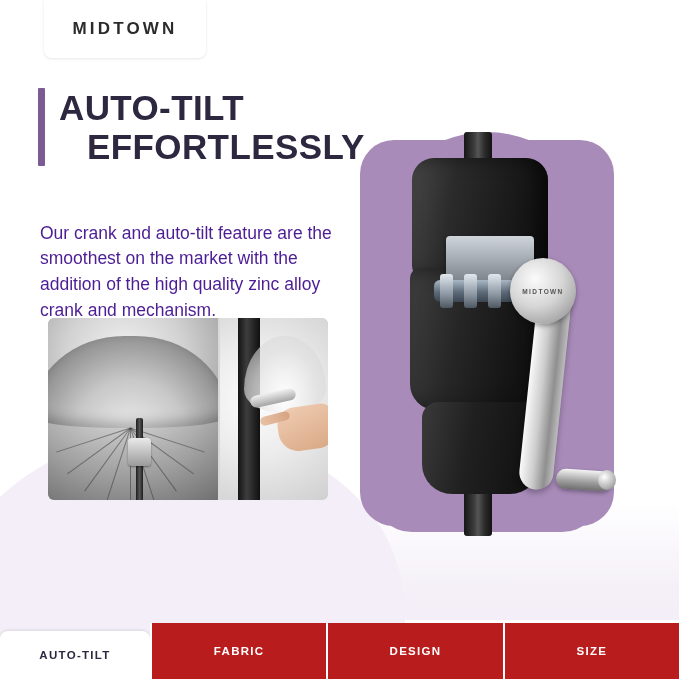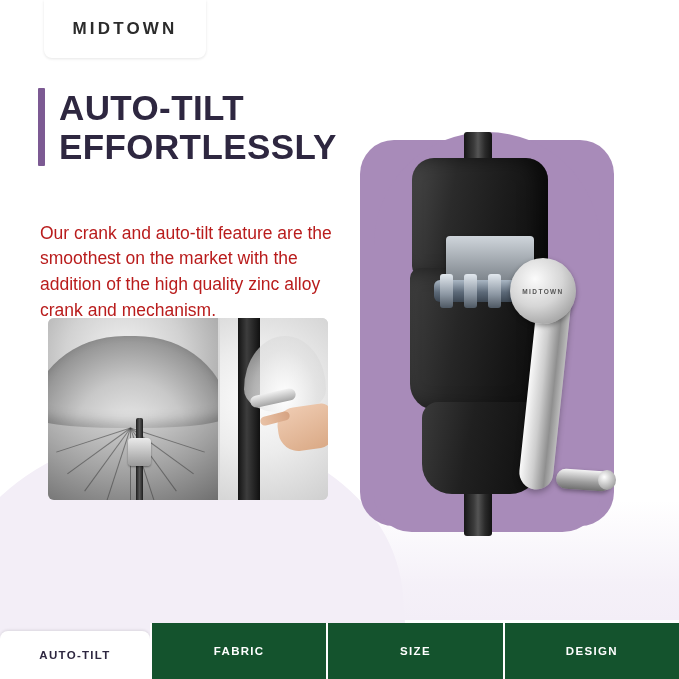--- a/index.html
+++ b/index.html
@@ -78,31 +78,31 @@
     margin-right: 14px;
     border-radius: 1px;
   }
   .headline {
     font-size: 35px;
     line-height: 1.12;
     font-weight: 700;
     color: #2e2740;
     letter-spacing: 0.4px;
   }
-  .headline .l2 { display: block; }
+  .headline .l2 { display: block; margin-left: 28px; }
 
   
   .para1 {
     position: absolute;
     left: 40px;
     top: 203px;
     width: 320px;
     font-size: 17.5px;
     line-height: 1.47;
-    color: #b91c1c;
+    color: #4c1d95;
     z-index: 4;
   }
 
   
   .collage {
     position: absolute;
     left: 48px;
     top: 318px;
     width: 280px;
     height: 182px;
@@ -357,21 +357,21 @@
     left: 0;
     bottom: 0;
     width: 679px;
     height: 56px;
     display: flex;
     align-items: stretch;
     z-index: 8;
   }
   .tab {
     flex: 1 1 0;
-    background: #14532d;
+    background: #b91c1c;
     color: #ffffff;
     font-size: 11.5px;
     font-weight: 700;
     letter-spacing: 1.3px;
     display: flex;
     align-items: center;
     justify-content: center;
     border-left: 2px solid #ffffff;
     box-sizing: border-box;
   }
@@ -450,17 +450,17 @@
     <div class="crank-disc">
       <span class="crank-disc-label">MIDTOWN</span>
     </div>
     <div class="crank-handle"></div>
     <div class="crank-knob"></div>
   </div>
 
   <div class="tabbar">
     <div class="tab active">AUTO-TILT</div>
     <div class="tab">FABRIC</div>
+    <div class="tab">DESIGN</div>
     <div class="tab">SIZE</div>
-    <div class="tab">DESIGN</div>
   </div>
 
 </div>
 
 </body></html>

